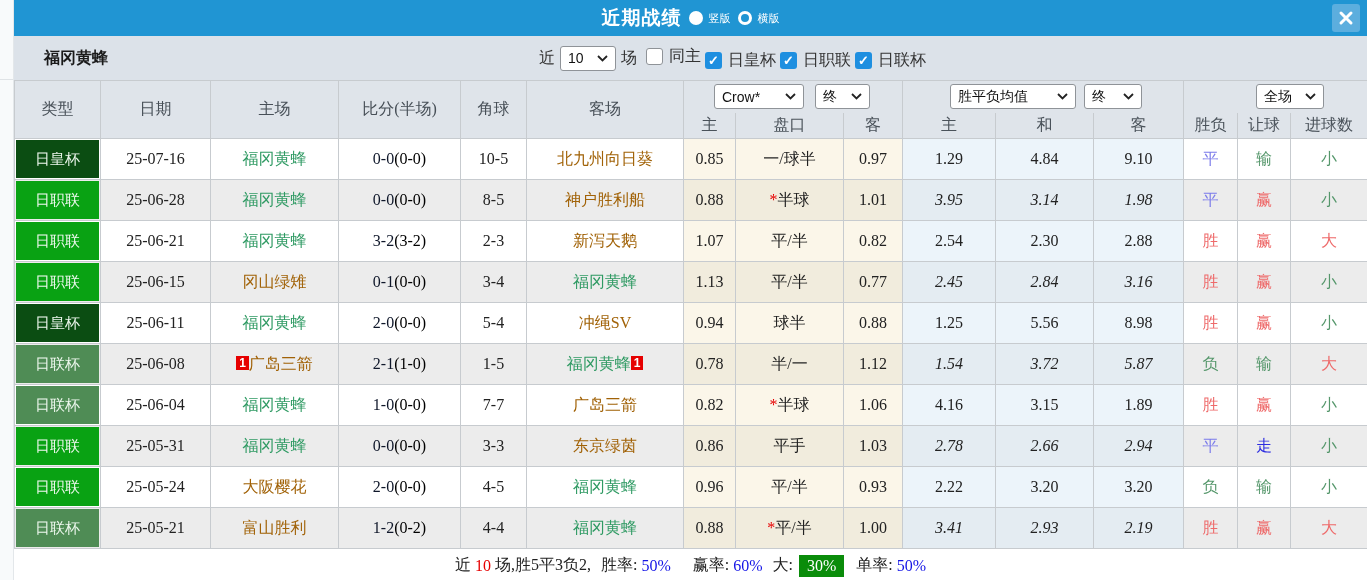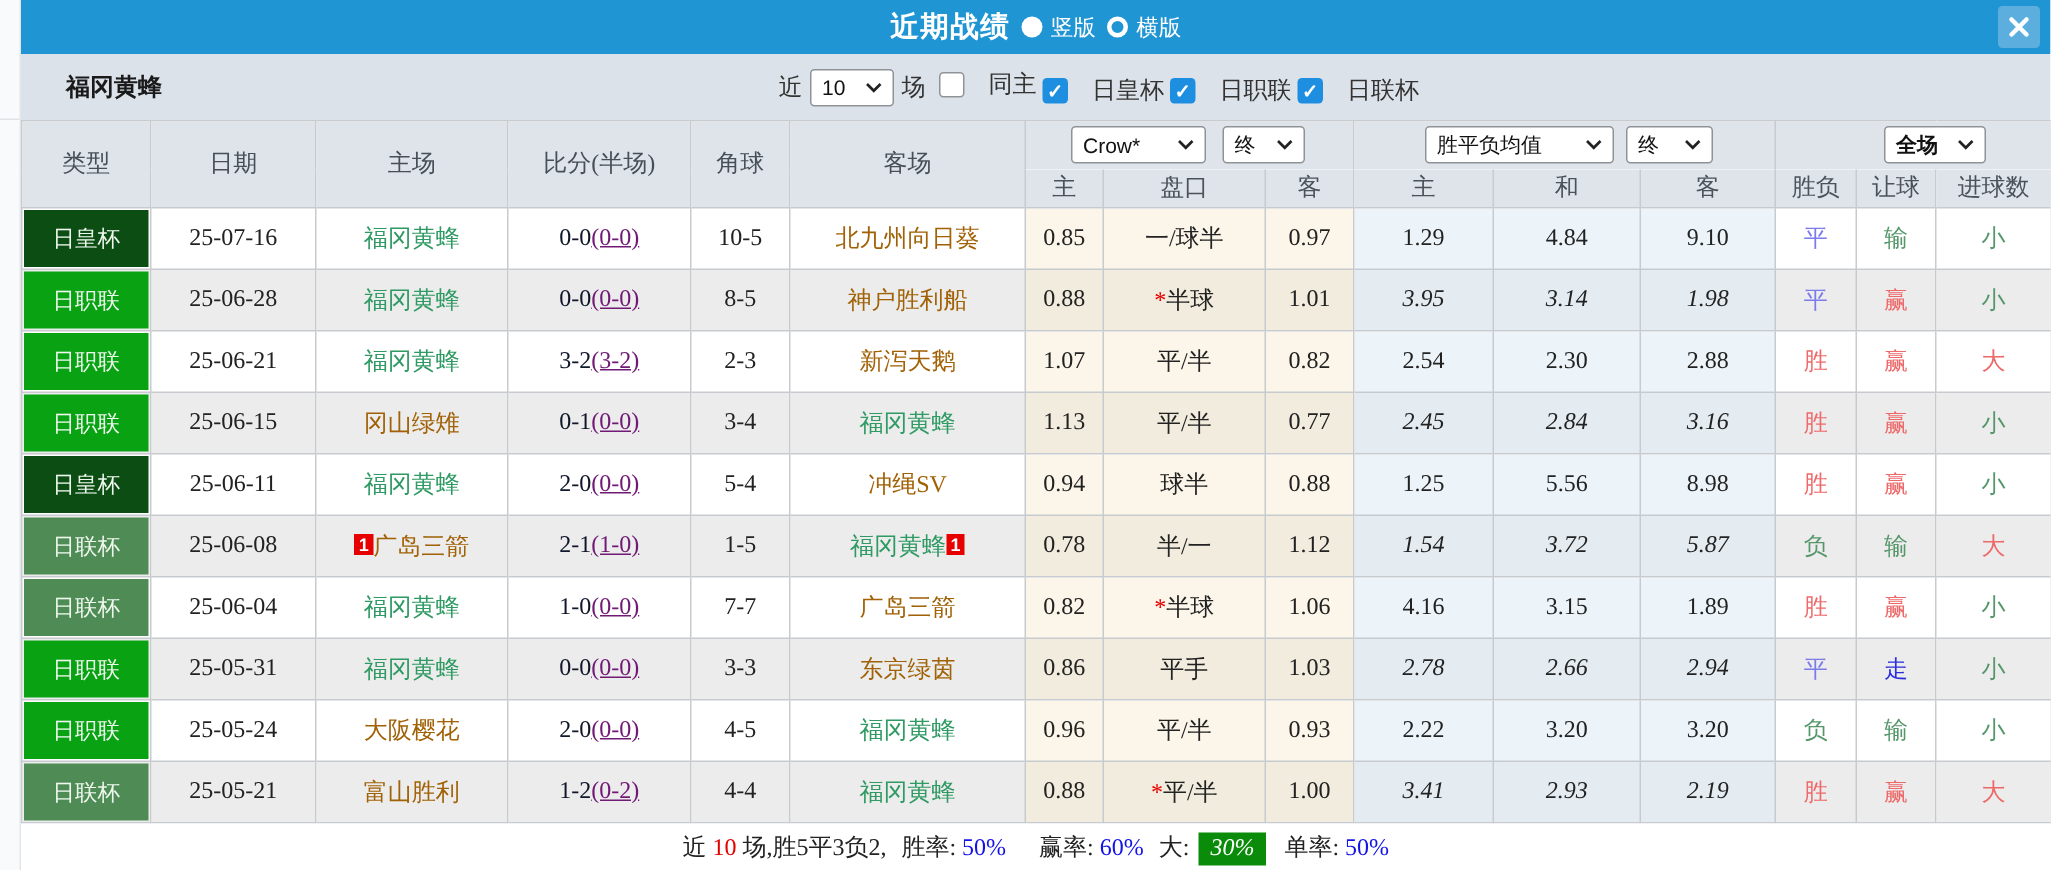--- a/index.html
+++ b/index.html
@@ -14,86 +14,86 @@
   .popup { position: absolute; left: 14px; top: 0; width: 1353px; height: 580px; background: #fff; }
 
   
   .titlebar { position: relative; height: 36px; background: #2095d3; display: flex;
     align-items: center; justify-content: center; }
   .title-group { display: flex; align-items: center; gap: 7px; color: #fff; }
   .popup-title { font-family: "Liberation Sans", sans-serif; font-weight: bold; font-size: 19px; letter-spacing: 1px; }
   .radio-opt { display: flex; align-items: center; gap: 6px; cursor: pointer; }
   .radio-dot { width: 14px; height: 14px; border-radius: 50%; background: #fff; display: inline-block; }
   .radio-ring { width: 14px; height: 14px; border-radius: 50%; border: 3px solid #fff; background: transparent; display: inline-block; }
-  .radio-label { font-size: 15px; color: #fff; }
+  .radio-label { font-size: 11px; color: #fff; }
   .close-btn { position: absolute; right: 7px; top: 4px; width: 28px; height: 28px;
     background: #5caede; border-radius: 3px; display: flex; align-items: center; justify-content: center; cursor: pointer; }
 
   
   .filterbar { height: 44px; background: #dce2e9; display: flex; align-items: center; padding: 0 10px 0 30px; }
   .team-name { font-size: 16px; font-weight: bold; color: #1a1a1a; }
   .filters { display: flex; align-items: center; gap: 5px; margin: 0 auto; font-size: 16px; color: #333; }
   .sel { display: inline-flex; align-items: center; justify-content: space-between; gap: 6px;
     background: #fff; border: 1px solid #8f9398; border-radius: 3px; padding: 2px 7px;
     font-family: "Liberation Sans", sans-serif; font-size: 14px; color: #111; cursor: pointer; height: 25px; }
   .sel svg { flex: 0 0 auto; }
-  .cb-opt { display: inline-flex; align-items: center; gap: 16px; margin-left: 4px; cursor: pointer; }
+  .cb-opt { display: inline-flex; align-items: center; gap: 6px; margin-left: 4px; cursor: pointer; }
   .cb { width: 17px; height: 17px; border-radius: 3px; display: inline-flex; align-items: center;
     justify-content: center; font-family: "Liberation Sans", sans-serif; }
   .cb.unchecked { background: #fff; border: 1px solid #8f9398; }
   .cb.checked { background: #1e8fe0; color: #fff; font-size: 13px; font-weight: bold; }
   .cb-label { font-size: 16px; color: #333; }
 
   
   table { border-collapse: collapse; table-layout: fixed; width: 1353px; }
   th, td { border: 1px solid #c7cbcf; text-align: center; overflow: hidden; white-space: nowrap; }
   thead th { background: #dfe4ea; font-weight: normal; color: #474f57; font-size: 16px; }
   .hrow1 th { height: 32px; }
   .hrow2 th { height: 26px; border-top: none; font-size: 16px; color: #4a525a; }
   th.grp { border-bottom: none; }
   th.grp .grp-inner { display: flex; align-items: center; }
   .asian-grp .grp-inner { padding-left: 30px; gap: 11px; }
   .euro-grp .grp-inner { padding-left: 47px; gap: 8px; }
-  .res-grp .grp-inner { padding-left: 72px; font-weight: bold; }
+  .res-grp .grp-inner { padding-left: 72px; }
 
   tbody td { height: 41px; font-size: 16px; color: #222; }
   tr.odd td { background: #ffffff; }
   tr.even td { background: #ececec; }
   td.col-asian { background: rgba(247, 237, 210, 0.55) !important; }
   tr.even td.col-asian { background: #f1ecdd !important; }
   tr.odd td.col-asian { background: #fbf6e9 !important; }
   tr.odd td.col-euro { background: #ecf4fa !important; }
   tr.even td.col-euro { background: #e4ecf2 !important; font-style: italic; }
 
   td.col-type { padding: 1px; }
   .badge { width: 100%; height: 100%; display: flex; align-items: center; justify-content: center;
     color: #eef8ee; font-size: 15px; }
   .badge-emperor { background: #0b4d12; }
   .badge-j1 { background: #09a213; }
   .badge-jcup { background: #4f8c55; }
 
   .team-self { color: #2f9a63; }
   .team-other { color: #a16207; }
   .score-ft { color: #0f172a; }
-  .score-ht { color: #701a75; text-decoration: underline; }
+  .score-ht { color: #000000; }
   .star { color: #e60000; }
   .red1 { display: inline-block; background: #e60000; color: #fff; font-size: 12px; font-weight: bold;
     padding: 1px 3px; line-height: 12px; vertical-align: 2px; font-family: "Liberation Sans", sans-serif; }
 
   .c-red { color: #ee6a6a; }
   .c-green { color: #55976b; }
   .c-blue { color: #7b7bea; }
   .c-bluestrong { color: #2d2de0; }
 
   
   .footer { height: 33px; background: #fff; display: flex; align-items: center; justify-content: center;
     gap: 4px; font-size: 16px; color: #222; }
   .f-red { color: #e60000; }
   .f-blue { color: #1414e6; }
-  .f-badge { background: #0a8c0a; color: #fff; padding: 2px 8px; margin: 0 2px; font-style: italic; }
+  .f-badge { background: #0a8c0a; color: #fff; padding: 2px 8px; margin: 0 2px; }
 </style>
 </head>
 <body>
 
 <div class="page">
   <div class="edge-strip">
       <div class="eline"></div>
     </div>
 
   <div class="popup">

